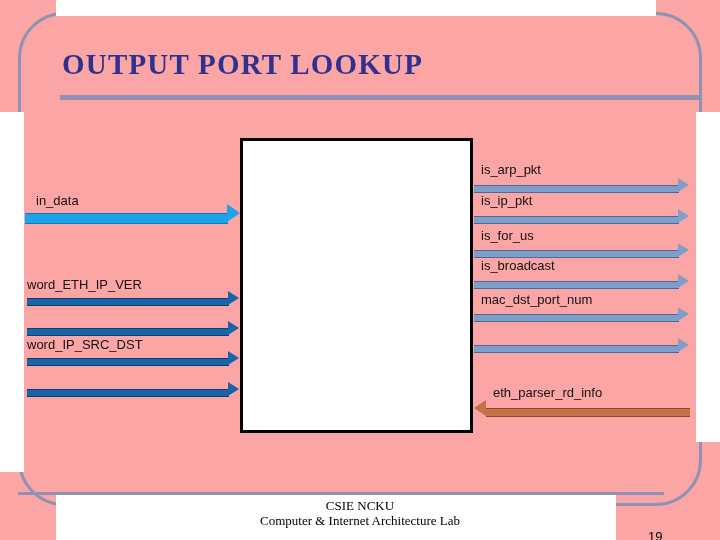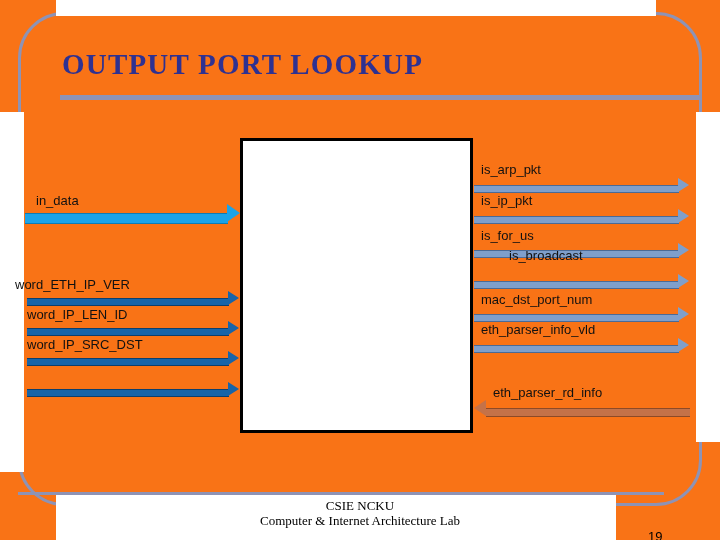--- a/index.html
+++ b/index.html
@@ -4,21 +4,21 @@
 <style>
   html, body {
     margin: 0;
     padding: 0;
     background: #ffffff;
   }
   #slide {
     position: relative;
     width: 720px;
     height: 540px;
-    background: #f97316;
+    background: #fca5a5;
     overflow: hidden;
     font-family: "Liberation Sans", sans-serif;
   }
 
   
   .frame {
     position: absolute;
     left: 18px;
     top: 12px;
     width: 684px;
@@ -240,27 +240,26 @@
   <div class="title-rule"></div>
 
   <div class="module-box"></div>
 
   <div class="sig-label" style="left:36px; top:193px;">in_data</div>
   <div class="arrow arrow-indata" style="left:25px; top:213px; width:215px;">
     <div class="shaft" style="width:203px;"></div>
     <div class="head" style="left:202px;"></div>
   </div>
 
-  <div class="sig-label" style="left:15px; top:277px;">word_ETH_IP_VER</div>
+  <div class="sig-label" style="left:27px; top:277px;">word_ETH_IP_VER</div>
   <div class="arrow arrow-word" style="left:27px; top:298px; width:213px;">
     <div class="shaft" style="width:202px;"></div>
     <div class="head" style="left:201px;"></div>
   </div>
 
-  <div class="sig-label" style="left:27px; top:307px;">word_IP_LEN_ID</div>
   <div class="arrow arrow-word" style="left:27px; top:328px; width:213px;">
     <div class="shaft" style="width:202px;"></div>
     <div class="head" style="left:201px;"></div>
   </div>
 
   <div class="sig-label" style="left:27px; top:337px;">word_IP_SRC_DST</div>
   <div class="arrow arrow-word" style="left:27px; top:358px; width:213px;">
     <div class="shaft" style="width:202px;"></div>
     <div class="head" style="left:201px;"></div>
   </div>
@@ -281,33 +280,32 @@
     <div class="shaft" style="width:205px;"></div>
     <div class="head" style="left:204px;"></div>
   </div>
 
   <div class="sig-label" style="left:481px; top:228px;">is_for_us</div>
   <div class="arrow arrow-out" style="left:474px; top:250px; width:216px;">
     <div class="shaft" style="width:205px;"></div>
     <div class="head" style="left:204px;"></div>
   </div>
 
-  <div class="sig-label" style="left:481px; top:248px;margin-left:28px;">is_broadcast</div>
+  <div class="sig-label" style="left:481px; top:258px;">is_broadcast</div>
   <div class="arrow arrow-out" style="left:474px; top:281px; width:216px;">
     <div class="shaft" style="width:205px;"></div>
     <div class="head" style="left:204px;"></div>
   </div>
 
   <div class="sig-label" style="left:481px; top:292px;">mac_dst_port_num</div>
   <div class="arrow arrow-out" style="left:474px; top:314px; width:216px;">
     <div class="shaft" style="width:205px;"></div>
     <div class="head" style="left:204px;"></div>
   </div>
 
-  <div class="sig-label" style="left:481px; top:322px;">eth_parser_info_vld</div>
   <div class="arrow arrow-out" style="left:474px; top:345px; width:216px;">
     <div class="shaft" style="width:205px;"></div>
     <div class="head" style="left:204px;"></div>
   </div>
 
   <div class="sig-label" style="left:481px; top:385px;margin-left:12px;">eth_parser_rd_info</div>
   <div class="arrow arrow-rd" style="left:486px; top:408px; width:204px;">
     <div class="shaft" style="width:204px;"></div>
     <div class="head"></div>
   </div>

